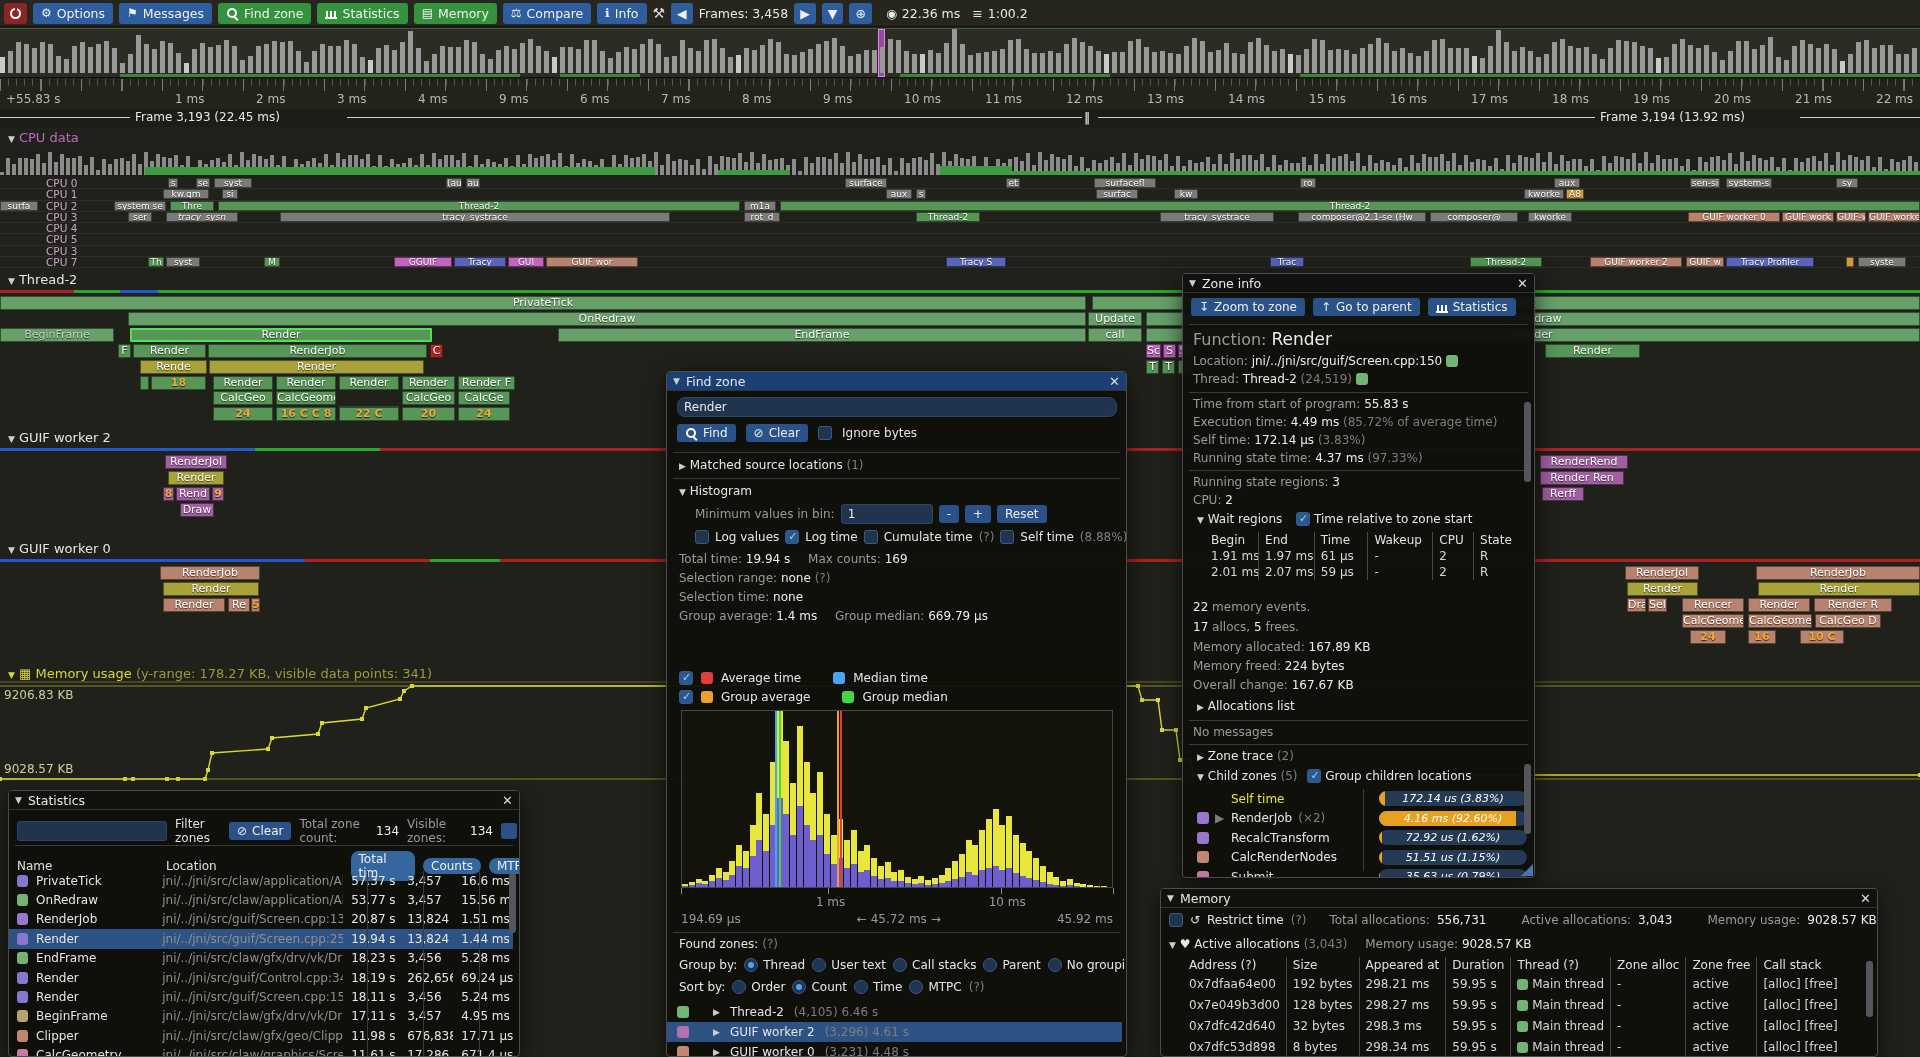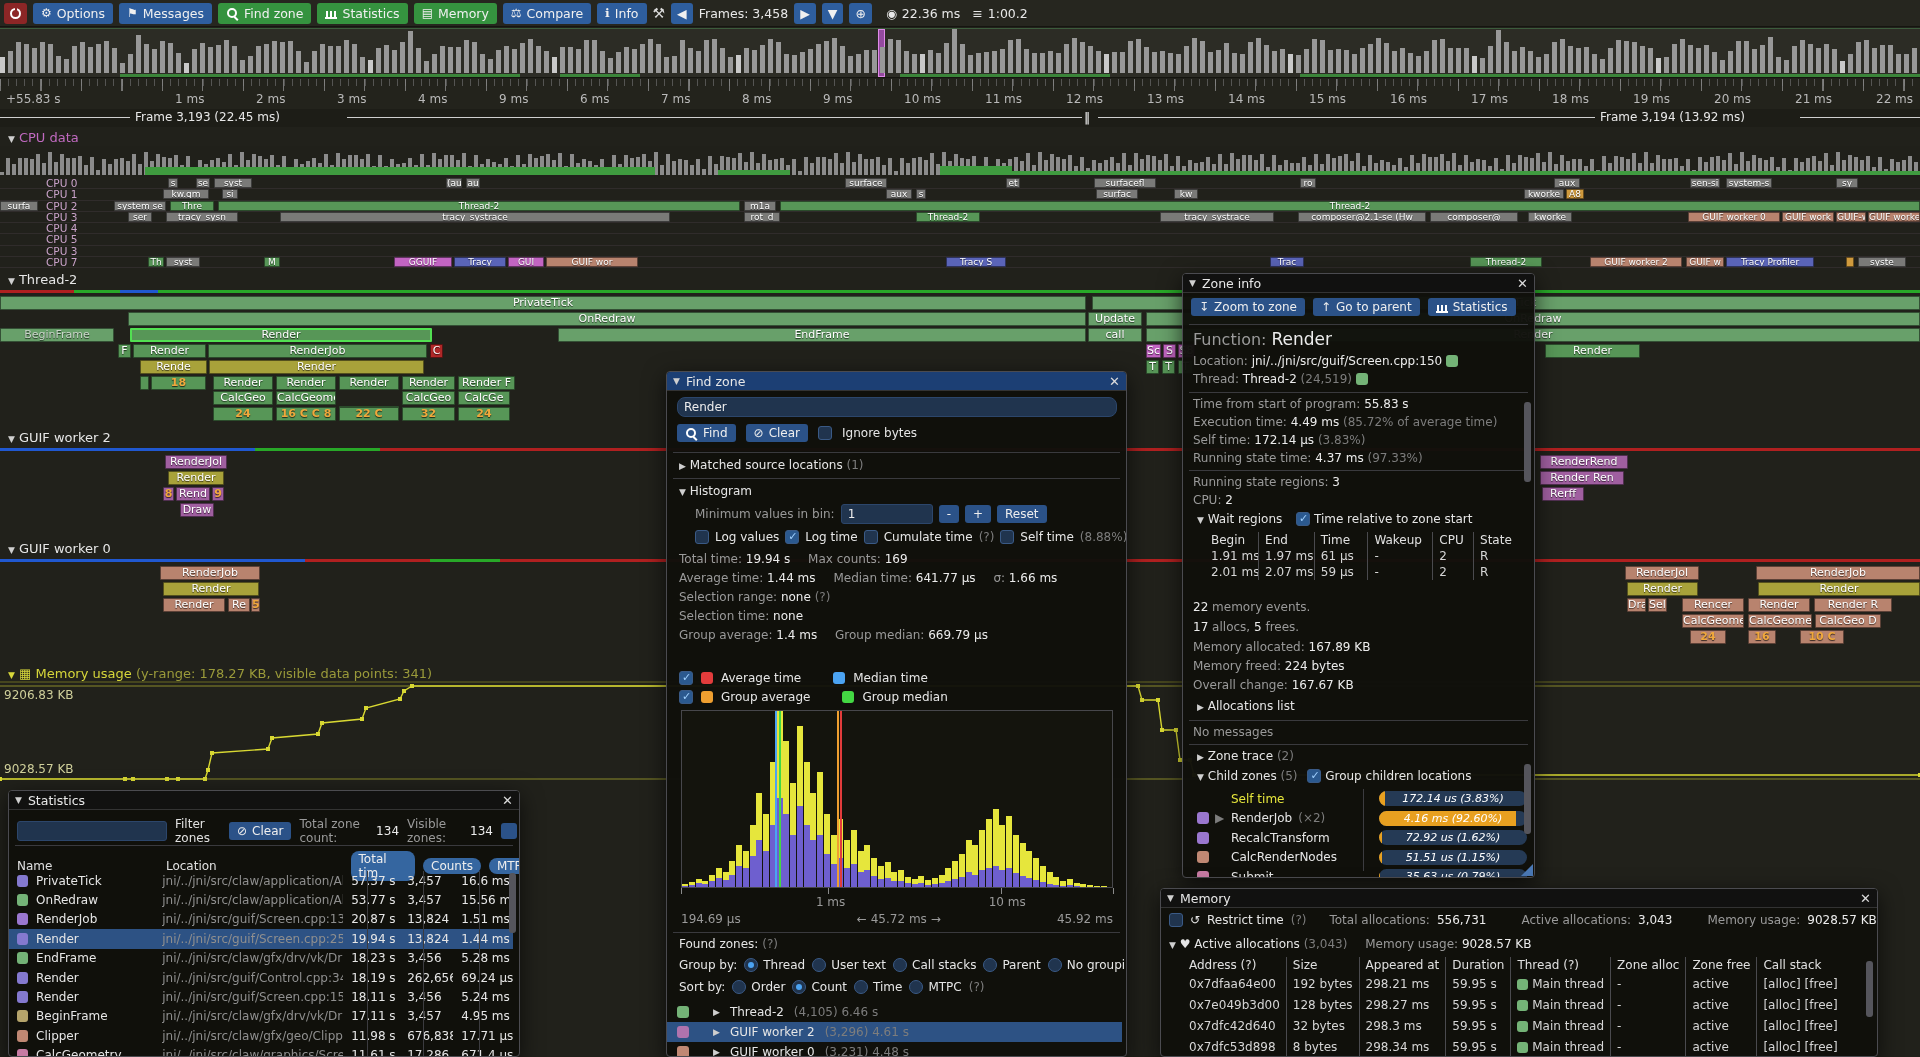--- a/index.html
+++ b/index.html
@@ -826,21 +826,21 @@
       <div class="zone zgy" style="left: 1174px; width: 24px; top: 11.3px;">kw</div>
       <div class="zone zgy" style="left: 1524px; width: 40px; top: 11.3px;">kworke</div>
       <div class="zone zor" style="left: 1566px; width: 18px; top: 11.3px;">A8</div>
       <div class="zone zgy" style="left: 0px; width: 38px; top: 22.6px;">surfa</div>
       <div class="zone zgy" style="left: 114px; width: 52px; top: 22.6px;">system se</div>
       <div class="zone zg" style="left: 170px; width: 44px; top: 22.6px;">Thre</div>
       <div class="zone zg" style="left: 218px; width: 522px; top: 22.6px;">Thread-2</div>
       <div class="zone zgy" style="left: 744px; width: 32px; top: 22.6px;">m1a</div>
       <div class="zone zg" style="left: 780px; width: 1140px; top: 22.6px;">Thread-2</div>
       <div class="zone zgy" style="left: 128px; width: 24px; top: 33.9px;">ser</div>
-      <div class="zone zgy" style="left: 166px; width: 72px; top: 33.9px;">tracy_sysn</div>
+      <div class="zone zgy" style="left: 166px; width: 72px; top: 33.9px; font-style: italic;">tracy_sysn</div>
       <div class="zone zgy" style="left: 280px; width: 390px; top: 33.9px;">tracy_systrace</div>
       <div class="zone zgy" style="left: 744px; width: 36px; top: 33.9px;">rot_d</div>
       <div class="zone zg" style="left: 916px; width: 64px; top: 33.9px;">Thread-2</div>
       <div class="zone zgy" style="left: 1160px; width: 114px; top: 33.9px;">tracy_systrace</div>
       <div class="zone zgy" style="left: 1298px; width: 128px; top: 33.9px;">composer@2.1-se (Hw</div>
       <div class="zone zgy" style="left: 1430px; width: 88px; top: 33.9px;">composer@</div>
       <div class="zone zgy" style="left: 1528px; width: 44px; top: 33.9px;">kworke</div>
       <div class="zone zsm" style="left: 1688px; width: 92px; top: 33.9px;">GUIF worker 0</div>
       <div class="zone zsm" style="left: 1782px; width: 52px; top: 33.9px;">GUIF work</div>
       <div class="zone zsm" style="left: 1836px; width: 30px; top: 33.9px;">GUIF-w</div>
@@ -897,21 +897,21 @@
     <div class="zone zg" style="left: 402px; width: 53px; top: 79.5px;">Render</div>
     <div class="zone zg" style="left: 458px; width: 57px; top: 79.5px;">Render F</div>
     <div class="zone zg" style="left: 213px; width: 60px; top: 95.4px;">CalcGeo</div>
     <div class="zone zg" style="left: 276px; width: 60px; top: 95.4px;">CalcGeome</div>
     <div class="zone zg" style="left: 339px; width: 60px; top: 110px; text-align: center;">CalcGeor</div>
     <div class="zone zg" style="left: 402px; width: 53px; top: 95.4px;">CalcGeo</div>
     <div class="zone zg" style="left: 458px; width: 52px; top: 95.4px;">CalcGe</div>
     <div class="zone zg on" style="left: 213px; width: 60px; top: 111.3px;">24</div>
     <div class="zone zg on" style="left: 276px; width: 60px; top: 111.3px;">16 C C 8</div>
     <div class="zone zg on" style="left: 339px; width: 60px; top: 111.3px;">22 C</div>
-    <div class="zone zg on" style="left: 402px; width: 53px; top: 111.3px;">32</div>
+    <div class="zone zg on" style="left: 402px; width: 53px; top: 111.3px;">20</div>
     <div class="zone zg on" style="left: 458px; width: 52px; top: 111.3px;">24</div>
 </div>
 
 <span class="seclabel" style="left:8px;top:430px"><span class="tri">▼</span><span>GUIF worker 2</span></span>
 <div class="threadline" style="top:448px;background:linear-gradient(90deg,#2058d0 0 255px,#28a828 255px 380px,#b02020 380px 100%)"></div>
 <div class="zlayer" style="top:455px">
   <div class="zone zm" style="left: 165px; width: 62px; top: 0px;">RenderJol</div>
     <div class="zone zo" style="left: 168px; width: 56px; top: 15.9px;">Render</div>
     <div class="zone zm on" style="left: 163px; width: 11px; top: 31.8px;">8</div>
     <div class="zone zm" style="left: 176px; width: 34px; top: 31.8px;">Rend</div>
@@ -1146,26 +1146,20 @@
     <span class="cb"></span>
       <span>Self time</span>
       <span class="kx">(8.88%)</span>
   </div>
   <div style="position:absolute;left:12px;top:180px;width:440px">
     <div style="height:19px;white-space:nowrap">
       <span class="kl">Total time:</span> <span class="kv">19.94 s</span>
       <span class="kx"></span>
       <span class="kl" style="margin-left:14px">Max counts:</span> <span class="kv">169</span>
       <span class="kl" style="margin-left:14px"></span> <span class="kv"></span>
-    </div>
-      <div style="height:19px;white-space:nowrap">
-      <span class="kl">Average time:</span> <span class="kv">1.44 ms</span>
-      <span class="kx"></span>
-      <span class="kl" style="margin-left:14px">Median time:</span> <span class="kv">641.77 µs</span>
-      <span class="kl" style="margin-left:14px">σ:</span> <span class="kv">1.66 ms</span>
     </div>
       <div style="height:19px;white-space:nowrap">
       <span class="kl">Selection range:</span> <span class="kv">none</span>
       <span class="kx">(?)</span>
       <span class="kl" style="margin-left:14px"></span> <span class="kv"></span>
       <span class="kl" style="margin-left:14px"></span> <span class="kv"></span>
     </div>
       <div style="height:19px;white-space:nowrap">
       <span class="kl">Selection time:</span> <span class="kv">none</span>
       <span class="kx"></span>

